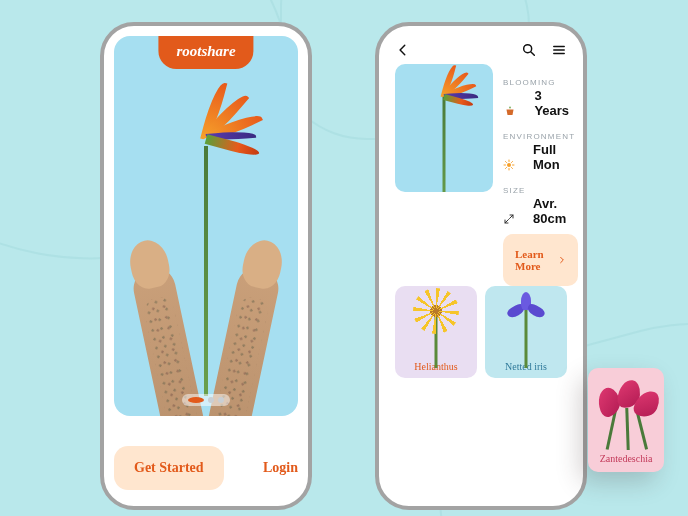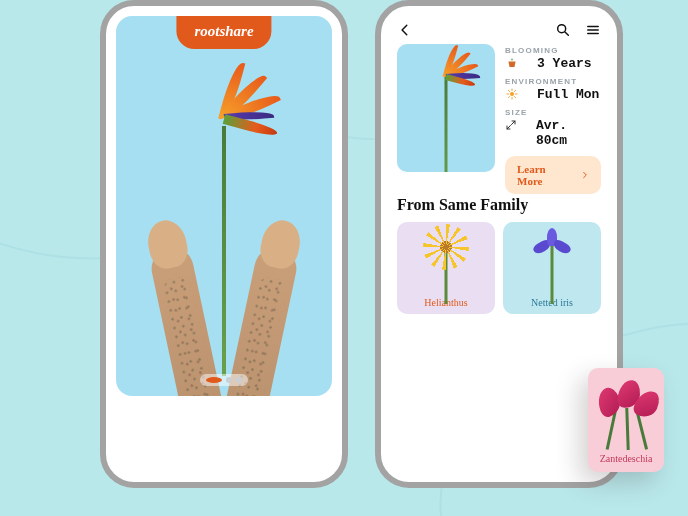--- a/index.html
+++ b/index.html
@@ -16,26 +16,26 @@
     border: 2px solid #a7dce0;
     border-radius: 50%;
     opacity: .6;
   }
   .w1 { width: 500px; height: 400px; left: -200px; top: -150px; transform: rotate(20deg); border-radius: 40% 60% 55% 45%; }
   .w2 { width: 400px; height: 300px; right: -150px; bottom: -120px; transform: rotate(-15deg); border-radius: 55% 45% 40% 60%; }
   .w3 { width: 250px; height: 220px; left: 280px; top: -80px; border-radius: 45% 55% 60% 40%; }
 
   .phone {
     position: absolute;
-    width: 248px;
+    width: 212px;
     height: 488px;
     background: #fff;
-    border: 6px solid #a3a3a3;
+    border: 4px solid #a3a3a3;
     border-radius: 34px;
-    top: 0;
+    top: 22px;
     overflow: hidden;
   }
   .phone1 { left: 100px; }
   .phone2 { left: 375px; }
 
   
   .p1-hero {
     margin: 10px 10px 0 10px;
     height: 380px;
     background: #a6dff1;
@@ -175,37 +175,36 @@
     position:relative; overflow:hidden;
     flex:0 0 auto;
   }
   .thumb .stem{ top:32px; height:120px; width:3px;}
   .thumb .petal{ top:30px; width:34px; height:7px;}
   .thumb .beak{ top:30px; width:30px; height:6px;}
   .facts{ flex:1; font-family: -apple-system,Helvetica,Arial,sans-serif; }
   .fact-key{
     font-size:8px; letter-spacing:1.2px;
     color:#9aa3aa; text-transform:uppercase;
-    margin-top:2px;
-    font-weight:bold;
+    margin-top:14px;
   }
   .fact-val{
-    display:flex; align-items:flex-start; gap:18px;
-    font-family: Liberation Mono, monospace;
+    display:flex; align-items:flex-end; gap:18px;
+    font-family: Liberation Sans, sans-serif;
     font-weight:bold; font-size:13px; color:#111;
     margin: 1px 0 6px;
   }
   .fico{ width:14px;height:14px; display:inline-flex;align-items:center;justify-content:center;}
   .learn-more{
     display:inline-flex; align-items:center; gap:14px;
     background:#ffe6cf;
     color:#e25a1b;
     font-family: Georgia, serif;
     font-weight:bold; font-size:11px;
-    padding:7px 12px;
+    padding:14px 12px;
     border-radius:10px;
     margin-top:2px;
   }
   .desc{
     font-family: Georgia, serif;
     font-size:11.5px;
     line-height:1.55;
     color:#333;
     padding: 14px 16px 8px;
   }
@@ -341,20 +340,24 @@
         </div>
     </div>
 
     <div class="pager">
       <div class="dot active"></div>
       <div class="dot"></div>
       <div class="dot"></div>
     </div>
   </div>
 
+  <div class="p1-cta-row">
+    <button class="btn-primary">Get Started</button>
+    <span class="btn-login">Login</span>
+  </div>
 </div>
 
 <div class="phone phone2">
 
   <div class="p2-top">
     <div class="icon-btn">
       <svg width="14" height="14" viewBox="0 0 24 24">
           <path d="M15 4l-8 8 8 8" fill="none" stroke="#111" stroke-width="2.5" stroke-linecap="round" stroke-linejoin="round"></path>
         </svg>
     </div>
@@ -424,21 +427,20 @@
         <span>
           <svg width="8" height="10" viewBox="0 0 24 24">
               <path d="M8 4l8 8-8 8" fill="none" stroke="#e25a1b" stroke-width="3" stroke-linecap="round" stroke-linejoin="round"></path>
             </svg>
         </span>
       </div>
     </div>
   </div>
 
 
-  <div class="section-h">From Same Family</div>
 
   <div class="cards">
     <div class="card">
       <div class="fstem"></div>
       <div class="fhead sunflower"></div>
       <div class="label">Helianthus</div>
     </div>
     <div class="card card2">
       <div class="fstem"></div>
       <div class="fhead iris">

